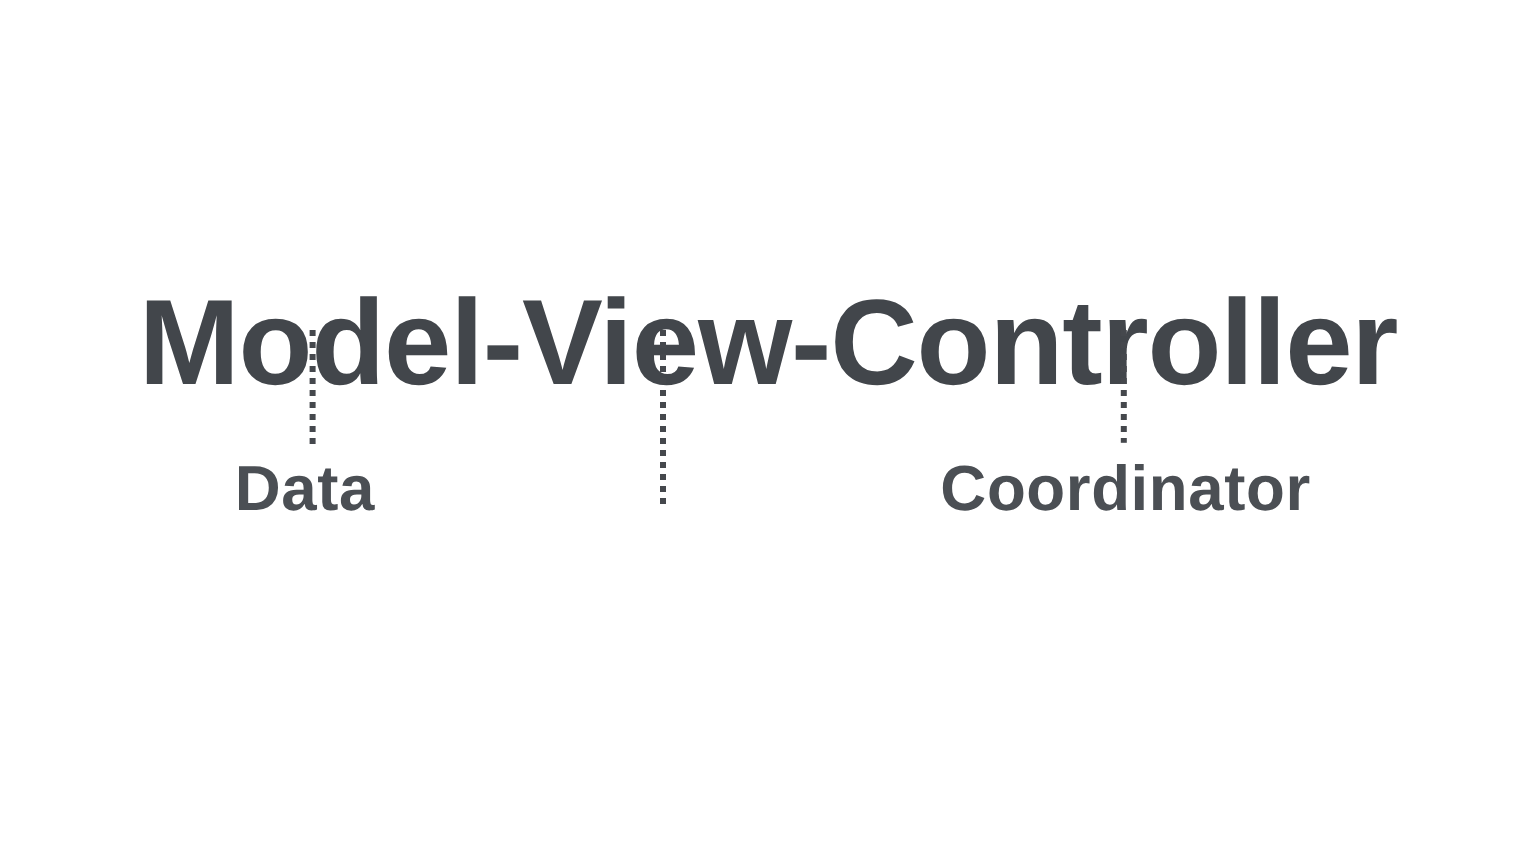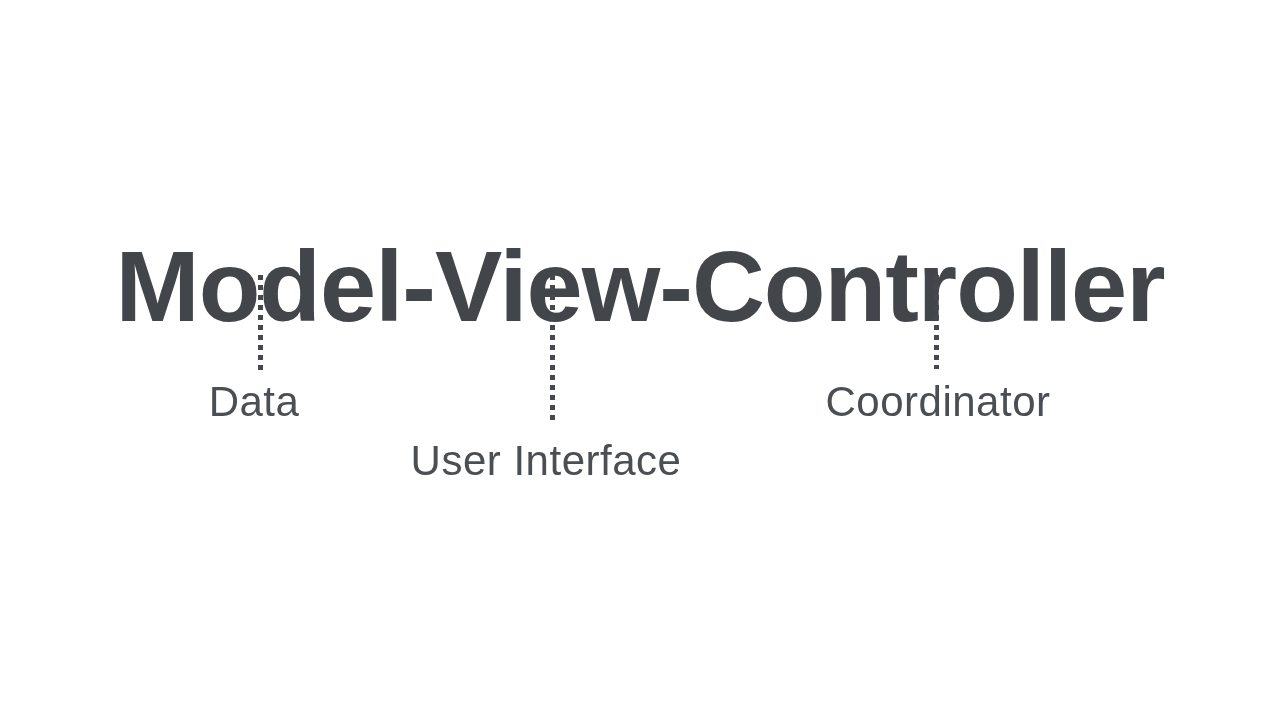--- a/index.html
+++ b/index.html
@@ -38,39 +38,38 @@
       transparent 5px,
       transparent 10px
     );
   }
   .connector.c-model      { left: 258px; top: 275px; height: 95px;  }
   .connector.c-view       { left: 550px; top: 275px; height: 145px; }
   .connector.c-controller { left: 934px; top: 275px; height: 94px;  }
   .callout-label {
     position: absolute;
     transform: translateX(-50%);
-    font-size: 42px;
+    font-size: 53px;
     line-height: 1;
-    font-weight: normal;
+    font-weight: bold;
     letter-spacing: 0.5px;
     color: var(--label-color, #4b4f54);
     white-space: nowrap;
   }
   .l-model      { left: 254px; top: 381px; }
   .l-view       { left: 546px; top: 440px; }
   .l-controller { left: 928px; top: 381px; margin-left: 10px; }
 </style>
 </head>
 <body>
 
 <div class="stage" style="--bg: #ffffff; --title-color: #42464b; --label-color: #4b4f54; --dot-color: #45484d;">
 
   <h1 class="title">Model-View-Controller</h1>
 
   <div class="connector c-model"></div>
   <div class="connector c-view"></div>
   <div class="connector c-controller"></div>
 
   <span class="callout-label l-model">Data</span>
-  <span class="callout-label l-view">User Interface</span>
   <span class="callout-label l-controller">Coordinator</span>
 
 </div>
 
 </body></html>

